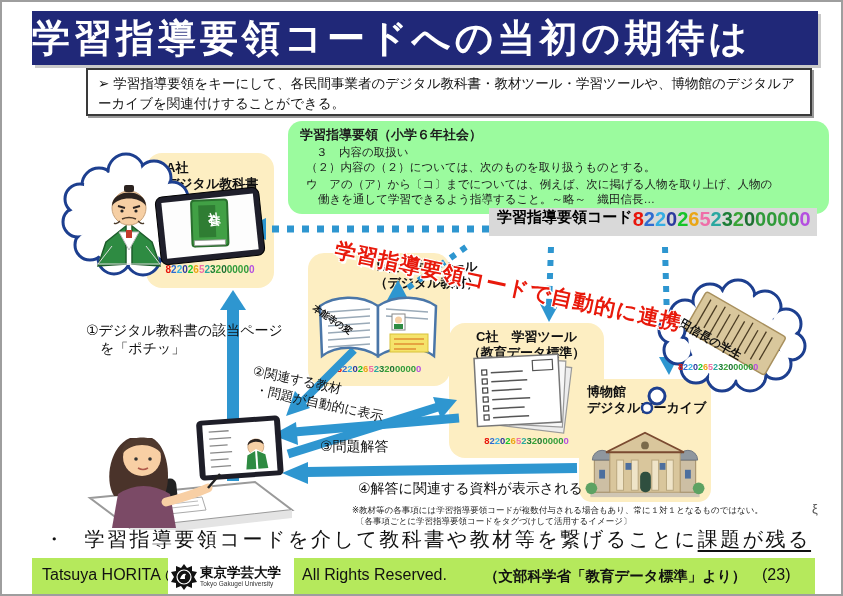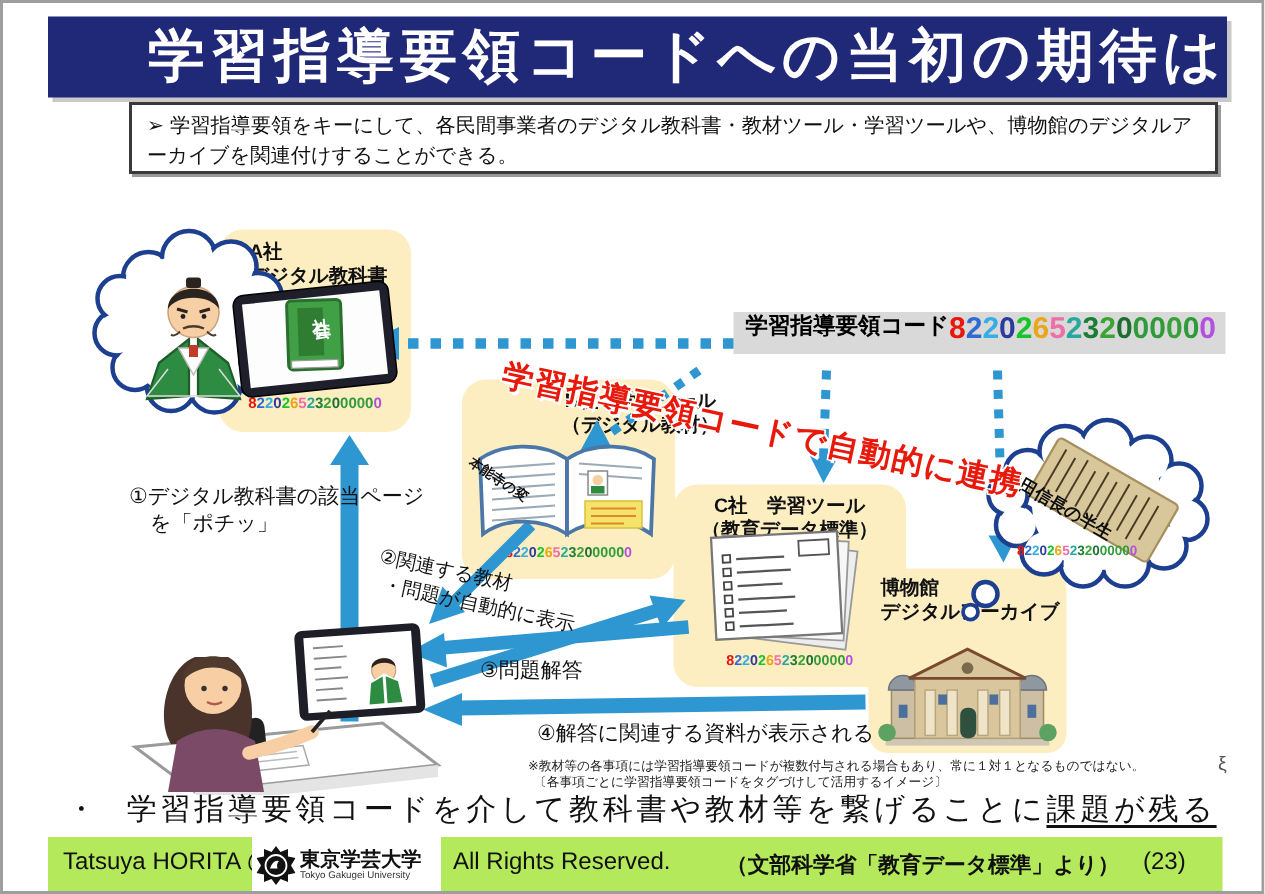--- a/index.html
+++ b/index.html
@@ -5,21 +5,21 @@
   html,body{margin:0;padding:0;background:#ffffff;}
   .stage{
     position:relative;width:843px;height:596px;background:#fff;
     border:2px solid #9e9e9e;box-sizing:border-box;overflow:hidden;
     font-family:"Liberation Sans","DejaVu Sans",sans-serif;color:#111;
   }
   .abs{position:absolute;}
   
   .title-bar{left:30px;top:9px;width:786px;height:54px;background:#202878;
     box-shadow:3px 3px 0 #c9c9c9;}
-  .title-bar span{display:block;width:100%;line-height:54px;text-align:right;
+  .title-bar span{display:block;width:100%;line-height:54px;text-align:left;
     color:#fff;font-weight:bold;font-size:38px;letter-spacing:4px;white-space:nowrap;}
   
   .intro-box{left:84px;top:66px;width:726px;height:48px;background:#fff;
     border:2px solid #3a3a3a;box-shadow:2px 2px 0 #9a9a9a;box-sizing:border-box;
     padding:4px 8px 2px 10px;font-size:13.5px;line-height:1.45;}
   .intro-box .chev{font-weight:bold;margin-right:4px;}
   
   .guide-box{left:286px;top:119px;width:541px;height:93px;background:#9bfb9e;
     border-radius:14px;padding:5px 12px;box-sizing:border-box;font-size:11.5px;color:#1c1c1c;}
   .guide-box .gh{font-weight:bold;font-size:13px;margin-bottom:1px;}
@@ -66,20 +66,27 @@
 <div class="stage">
 
   <div class="abs title-bar">
     <span>学習指導要領コードへの当初の期待は</span>
   </div>
 
   <div class="abs intro-box">
     <span class="chev">➢</span><span>学習指導要領をキーにして、各民間事業者のデジタル教科書・教材ツール・学習ツールや、博物館のデジタルアーカイブを関連付けすることができる。</span>
   </div>
 
+  <div class="abs guide-box">
+    <div class="gh">学習指導要領（小学６年社会）</div>
+    <div class="g1">３　内容の取扱い</div>
+    <div class="g2">（２）内容の（２）については、次のものを取り扱うものとする。</div>
+    <div class="g3">ウ　アの（ア）から〔コ〕までについては、例えば、次に掲げる人物を取り上げ、人物の</div>
+    <div class="g4">働きを通して学習できるよう指導すること。～略～　織田信長…</div>
+  </div>
 
   <div class="abs code-bar">
     <span class="lbl">学習指導要領コード</span>
     <span class="code-big"><span style="color: rgb(232, 22, 12);">8</span><span style="color: rgb(47, 107, 208);">2</span><span style="color: rgb(53, 174, 227);">2</span><span style="color: rgb(44, 58, 158);">0</span><span style="color: rgb(23, 196, 42);">2</span><span style="color: rgb(234, 166, 22);">6</span><span style="color: rgb(239, 110, 168);">5</span><span style="color: rgb(42, 168, 160);">2</span><span style="color: rgb(28, 125, 54);">3</span><span style="color: rgb(58, 164, 55);">2</span><span style="color: rgb(29, 110, 49);">0</span><span style="color: rgb(47, 154, 58);">0</span><span style="color: rgb(47, 154, 58);">0</span><span style="color: rgb(55, 160, 60);">0</span><span style="color: rgb(47, 154, 58);">0</span><span style="color: rgb(180, 79, 224);">0</span></span>
   </div>
 
   <div class="abs panel" style="left:144px;top:151px;width:128px;height:135px;">
     <div class="panel-label abs" style="left:20px;top:7px;">
       <div>A社</div>
       <div>デジタル教科書</div>

